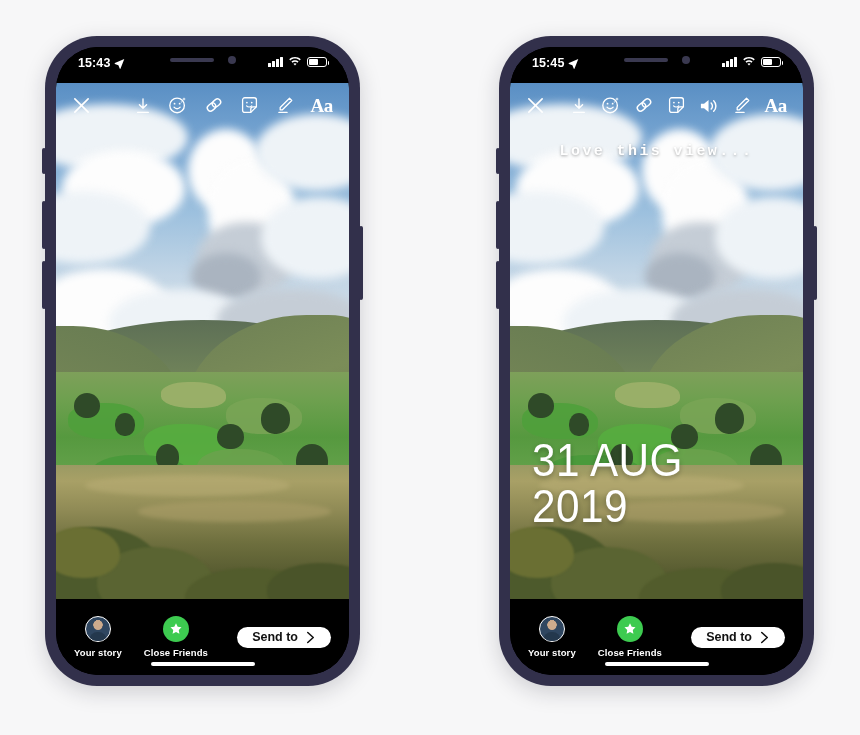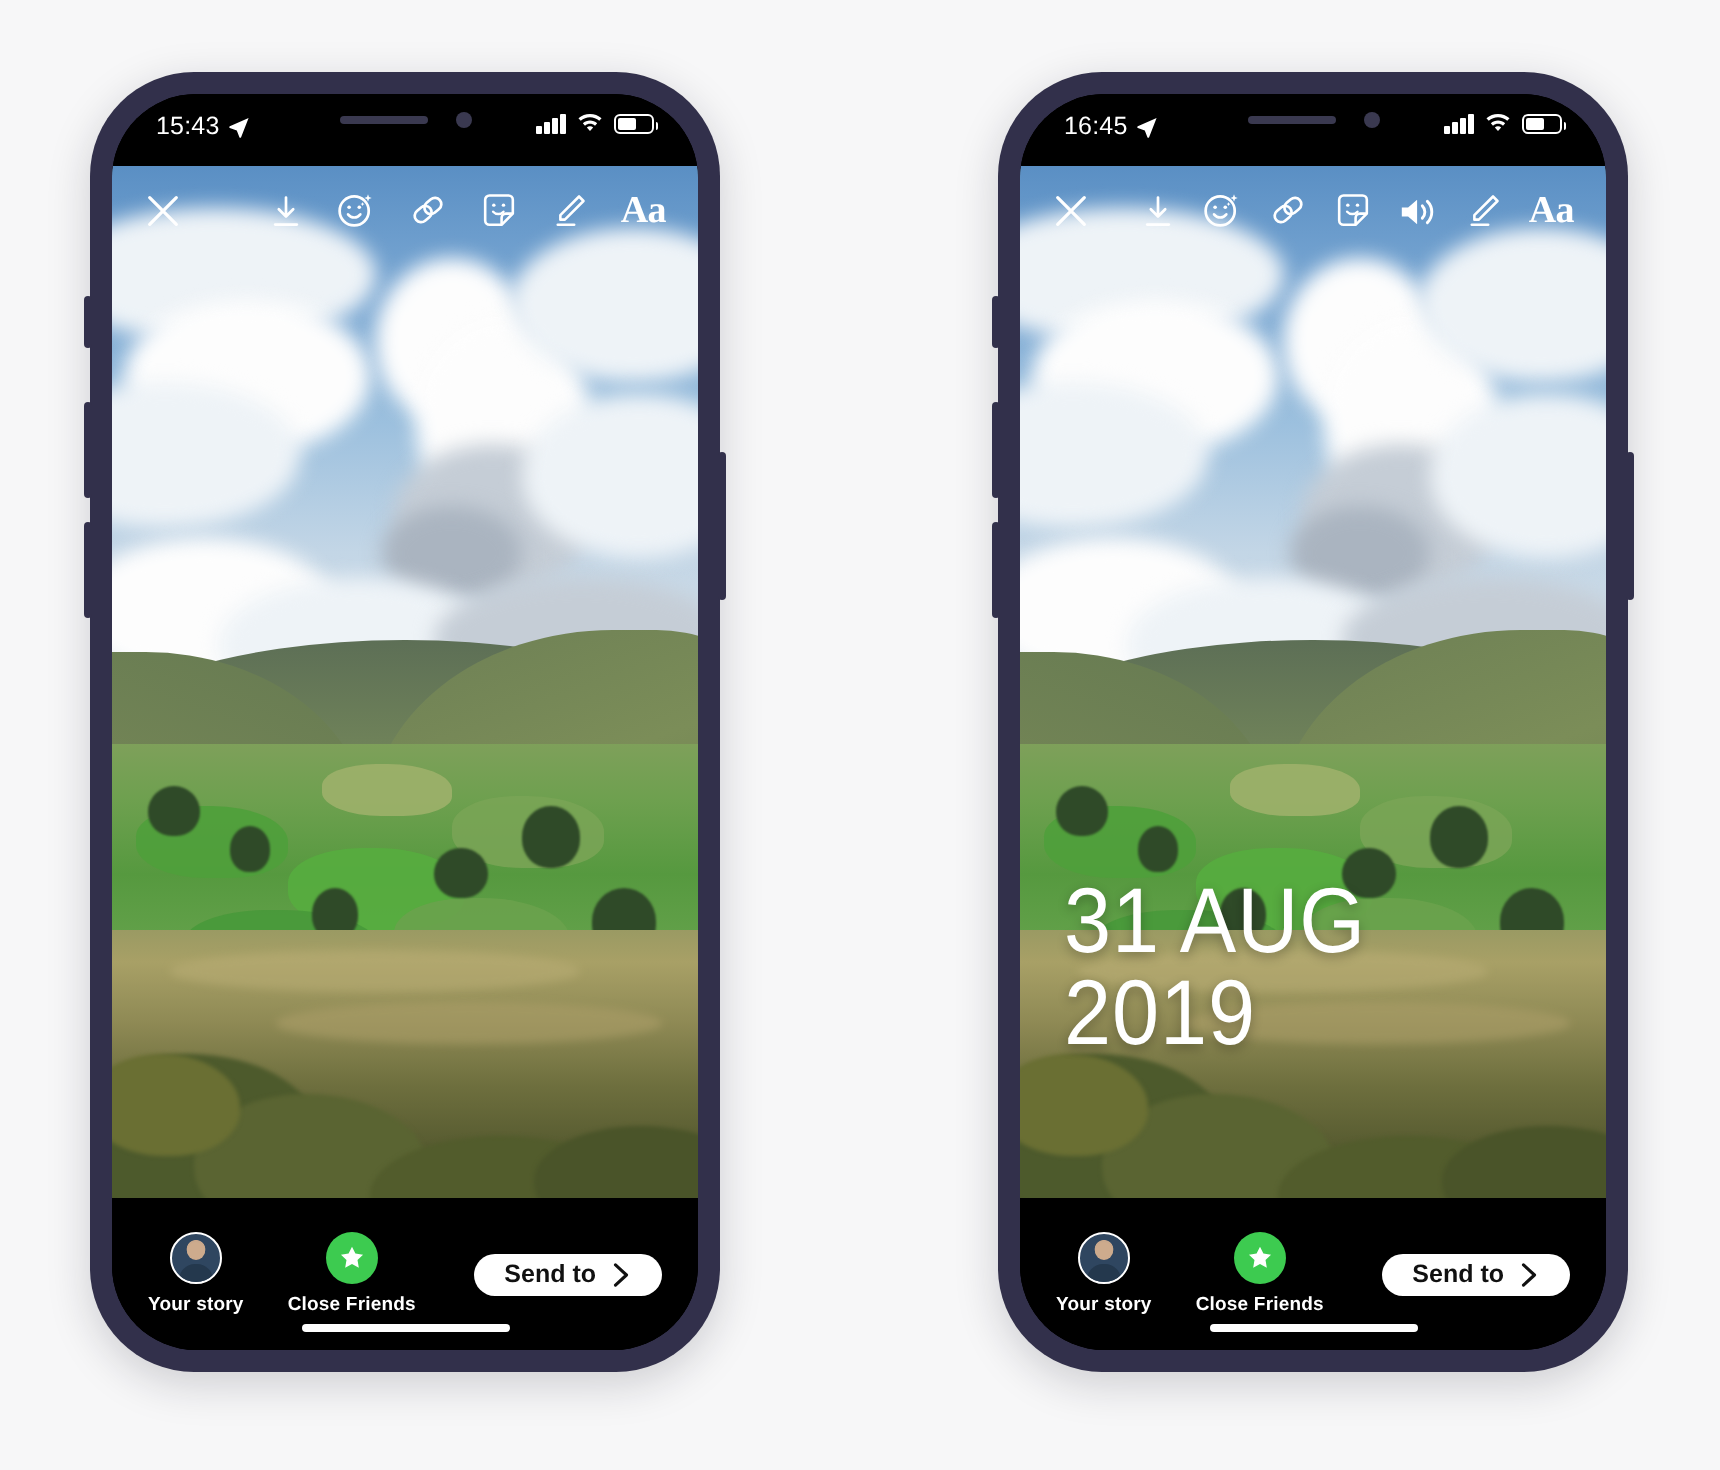--- a/index.html
+++ b/index.html
@@ -45,21 +45,21 @@
   .btn-vup{left:-3px;top:165px;width:4px;height:48px;}
   .btn-vdn{left:-3px;top:225px;width:4px;height:48px;}
   .btn-pwr{right:-3px;width:4px;height:74px;top:190px;}
 
   
   .statusbar{
     position:relative;height:36px;flex:0 0 36px;
     background:#000;color:#fff;
     display:flex;align-items:flex-start;justify-content:space-between;
     padding:9px 22px 0 22px;box-sizing:border-box;
-    font-size:12.5px;font-weight:normal;letter-spacing:.1px;
+    font-size:12.5px;font-weight:bold;letter-spacing:.1px;
     z-index:6;
   }
   .notch{
     position:absolute;left:50%;top:0;transform:translateX(-50%);
     width:150px;height:26px;background:#000;
     border-bottom-left-radius:18px;border-bottom-right-radius:18px;
     display:flex;align-items:center;justify-content:center;gap:14px;
     z-index:7;
   }
   .grille{width:44px;height:4px;border-radius:3px;background:#3a3950;}
@@ -378,21 +378,21 @@
 
     <div class="bezel">
       <div class="screen">
 
         <div class="statusbar">
           <div class="notch">
             <div class="grille"></div>
             <div class="camera"></div>
           </div>
           <div class="st-left">
-            <span>16:45</span>
+            <span>15:45</span>
             <svg class="loc-arrow" width="11" height="11" viewBox="0 0 11 11">
               <path d="M10.3 1 0.9 5.1c-.4.2-.4.7 0 .85L4.4 7.2l1.3 3.4c.15.4.65.4.85 0L10.3 1z" fill="#fff"></path>
             </svg>
           </div>
           <div class="st-right">
             <span class="bars">
                 <i></i>
                 <i></i>
                 <i></i>
                 <i></i>
@@ -448,20 +448,21 @@
             <div class="foreground"></div>
             <div class="strip" style="left:10%;bottom:20%;width:70%;height:4%;background:#b9ad75;"></div>
             <div class="strip" style="left:28%;bottom:15%;width:66%;height:4%;background:#aea06a;"></div>
             <div class="gorse" style="left:-8%;bottom:-2%;width:44%;height:16%;background:#4d5a2c;"></div>
             <div class="gorse" style="left:14%;bottom:-4%;width:40%;height:14%;background:#5a6432;"></div>
             <div class="gorse" style="left:-4%;bottom:4%;width:26%;height:10%;background:#6a6f33;"></div>
             <div class="gorse" style="left:44%;bottom:-6%;width:46%;height:12%;background:#525c2c;"></div>
             <div class="gorse" style="left:72%;bottom:-4%;width:38%;height:11%;background:#4a5429;"></div>
           </div>
 
+          <div class="ov-caption">Love this view...</div>
           <div class="ov-date">31 AUG 2019</div>
 
           <div class="toolbar">
             <div class="tb-left ic">
               <svg width="19" height="19" viewBox="0 0 20 20">
                 <path d="M3 3 17 17 M17 3 3 17" stroke="#fff" stroke-width="1.7" fill="none" stroke-linecap="round"></path>
               </svg>
             </div>
             <div class="tb-right" style="gap:13px;">
               <span class="ic">

